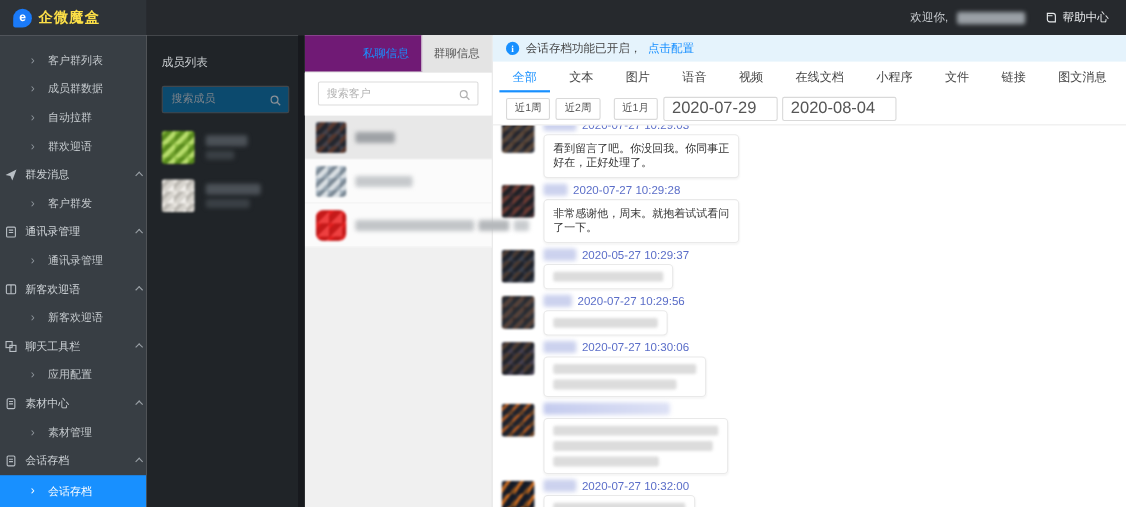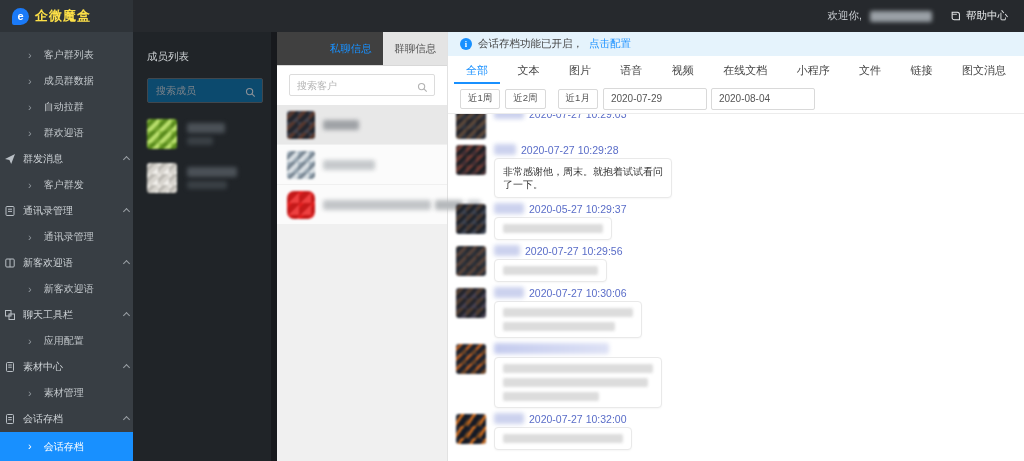--- a/index.html
+++ b/index.html
@@ -64,21 +64,21 @@
   .av-m3 { background:linear-gradient(135deg,#2e3340 20%,#4a3b33 20% 45%,#1f232c 45% 70%,#3d4350 70%); background-size:10px 10px; }
   .av-m4 { background:linear-gradient(135deg,#3d2f2b 20%,#262b33 20% 45%,#55423a 45% 70%,#2c3038 70%); background-size:10px 10px; }
   .av-m5 { background:linear-gradient(135deg,#33303c 20%,#503d31 20% 45%,#22242c 45% 70%,#454050 70%); background-size:10px 10px; }
   .av-m6 { background:linear-gradient(135deg,#2b2e38 20%,#b05a22 20% 40%,#1e222c 40% 70%,#6b4428 70%); background-size:10px 10px; }
   .av-m7 { background:linear-gradient(125deg,#1c2230 25%,#c96a1e 25% 42%,#141a26 42% 75%,#7a4a20 75%); background-size:12px 12px; }
 
   
   .col3 { width:171px; background:#f0f0f0; flex-shrink:0; display:flex; flex-direction:column; border-right:1px solid #e2e2e2; }
   .tabbar { height:34px; display:flex; border-bottom:1px solid #d8d8d8; flex-shrink:0; }
   .ctab { flex:1; display:flex; align-items:center; justify-content:center; font-size:10.5px; color:#555; background:#e4e4e4; cursor:pointer; }
-  .ctab.active { background:#404040; color:#1890ff; border-right:1px solid #e6e6e6;padding-left:42px; }
+  .ctab.active { background:#701a75; color:#1890ff; border-right:1px solid #e6e6e6;padding-left:42px; }
   .search-wrap { background:#fff; padding:8px 12px 9px; position:relative; flex-shrink:0; }
   .search-wrap input { width:100%; height:22px; border:1px solid #dcdcdc; border-radius:2px; font-size:10px;
     color:#666; padding:0 22px 0 7px; outline:none; background:#fff; }
   .search-wrap input::placeholder { color:#b3b3b3; }
   .mag2 { position:absolute; right:19px; top:13px; }
   .c-rows { display:flex; flex-direction:column; }
   .c-row { height:40px; display:flex; align-items:center; gap:8px; padding:0 10px; background:#fbfbfb;
     border-bottom:1px solid #f0f0f0; cursor:pointer; }
   .c-row.sel { background:#e8e8e8; }
   .av28 { width:28px; height:28px; }
@@ -98,21 +98,21 @@
   .notice-link { font-size:10.5px; color:#1890ff; cursor:pointer; }
   .mtabs { height:28px; display:flex; align-items:stretch; justify-content:space-between; padding:0 14px; flex-shrink:0; }
   .mtab { display:flex; align-items:center; font-size:11px; color:#444; cursor:pointer; position:relative; padding:0 4px; }
   .mtab.active { color:#1890ff; }
   .mtab.active::after { content:""; position:absolute; left:-8px; right:-8px; bottom:0; height:2px; background:#1890ff; }
   .filters { height:30px; display:flex; align-items:center; padding:0 12px; border-bottom:1px solid #ececec; flex-shrink:0; }
   .qbtn { height:20px; padding:0 7px; font-size:9.5px; color:#555; background:#fff; border:1px solid #d9d9d9;
     border-radius:2px; cursor:pointer; font-family:inherit; }
   .qbtn + .qbtn { margin-left:5px; }
   .qbtn.gap { margin-left:12px; }
-  .dinput { height:22px; width:104px; border:1px solid #d9d9d9; border-radius:2px; font-size:10px; color:#555;
+  .dinput { height:22px; width:104px; border:1px solid #d9d9d9; border-radius:2px; font-size:15px; color:#555;
     padding:0 7px; outline:none; margin-left:5px; }
   .dinput + .dinput { margin-left:4px; }
 
   .msglist { flex:1; overflow:hidden; padding:0 0 0 8px; }
   .msg { display:flex; gap:8px; margin-bottom:4px; }
   .msg:first-child { margin-top:-7px; }
   .msg .avatar { margin-top:2px; }
   .msg-body { display:flex; flex-direction:column; }
   .msg-head { height:13px; margin-bottom:2px; display:flex; align-items:center; gap:5px; }
   .nchip { width:30px; height:11px; background:#ccd2ee; }
@@ -350,20 +350,21 @@
 
       <div class="msglist">
 
         <div class="msg">
           <span class="avatar av30 av-m1"></span>
           <div class="msg-body">
             <div class="msg-head">
                 <span class="blur nchip"></span>
                 <span class="time">2020-07-27 10:29:03</span>
               </div>
+            <div class="bubble">看到留言了吧。你没回我。你同事正好在，正好处理了。</div>
           </div>
         </div>
 
         <div class="msg">
           <span class="avatar av30 av-m2"></span>
           <div class="msg-body">
             <div class="msg-head">
                 <span class="blur nchip" style="width:22px"></span>
                 <span class="time">2020-07-27 10:29:28</span>
               </div>

